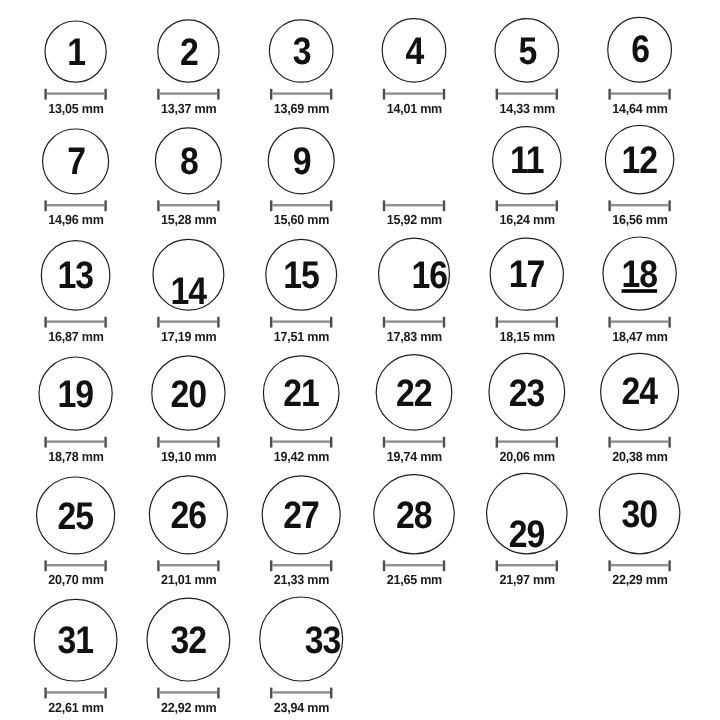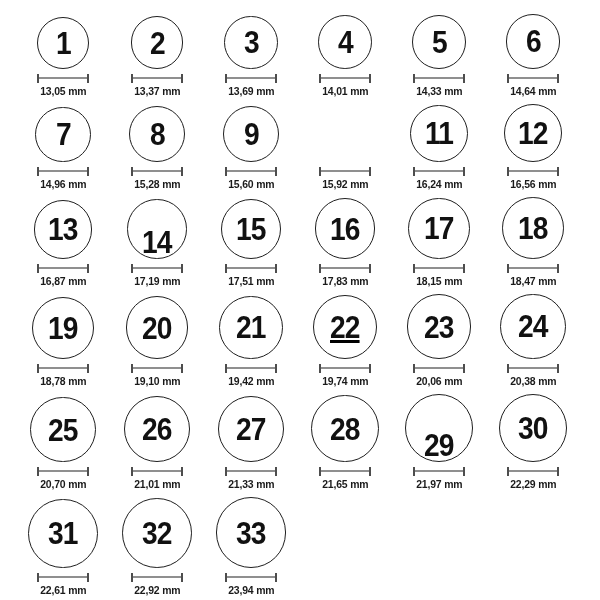--- a/index.html
+++ b/index.html
@@ -182,35 +182,35 @@
           <span class="label">17,19 mm</span>
         </div>
         <div class="cell">
           <div class="circle" style="width: 60px; height: 60px;">
             <span class="num">15</span>
           </div>
           <div class="dim"></div>
           <span class="label">17,51 mm</span>
         </div>
         <div class="cell">
-          <div class="circle" style="width: 60.6px; height: 60.6px;">
+          <div class="circle" style="width: 60.6px; height: 60.6px; justify-content: flex-end;">
             <span class="num">16</span>
           </div>
           <div class="dim"></div>
           <span class="label">17,83 mm</span>
         </div>
         <div class="cell">
           <div class="circle" style="width: 61.1px; height: 61.1px;">
             <span class="num">17</span>
           </div>
           <div class="dim"></div>
           <span class="label">18,15 mm</span>
         </div>
         <div class="cell">
-          <div class="circle" style="width: 61.7px; height: 61.7px;">
+          <div class="circle" style="width: 61.7px; height: 61.7px; text-decoration: underline;">
             <span class="num">18</span>
           </div>
           <div class="dim"></div>
           <span class="label">18,47 mm</span>
         </div>
       </div>
       <div class="row">
         <div class="cell">
           <div class="circle" style="width: 62.3px; height: 62.3px;">
             <span class="num">19</span>
@@ -226,21 +226,21 @@
           <span class="label">19,10 mm</span>
         </div>
         <div class="cell">
           <div class="circle" style="width: 63.4px; height: 63.4px;">
             <span class="num">21</span>
           </div>
           <div class="dim"></div>
           <span class="label">19,42 mm</span>
         </div>
         <div class="cell">
-          <div class="circle" style="width: 64px; height: 64px; text-decoration: underline;">
+          <div class="circle" style="width: 64px; height: 64px;">
             <span class="num">22</span>
           </div>
           <div class="dim"></div>
           <span class="label">19,74 mm</span>
         </div>
         <div class="cell">
           <div class="circle" style="width: 64.5px; height: 64.5px;">
             <span class="num">23</span>
           </div>
           <div class="dim"></div>
@@ -307,21 +307,21 @@
           <span class="label">22,61 mm</span>
         </div>
         <div class="cell">
           <div class="circle" style="width: 69.7px; height: 69.7px;">
             <span class="num">32</span>
           </div>
           <div class="dim"></div>
           <span class="label">22,92 mm</span>
         </div>
         <div class="cell">
-          <div class="circle" style="width: 70.2px; height: 70.2px;">
+          <div class="circle" style="width: 70.2px; height: 70.2px; justify-content: flex-end;">
             <span class="num">33</span>
           </div>
           <div class="dim"></div>
           <span class="label">23,94 mm</span>
         </div>
       </div>
     </div>
 </div>
 
 </body></html>

